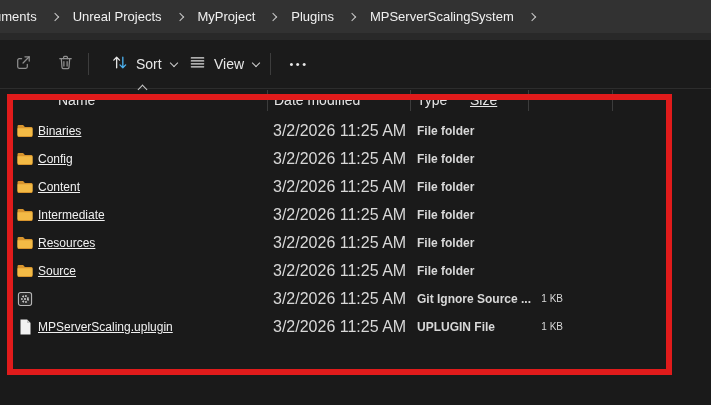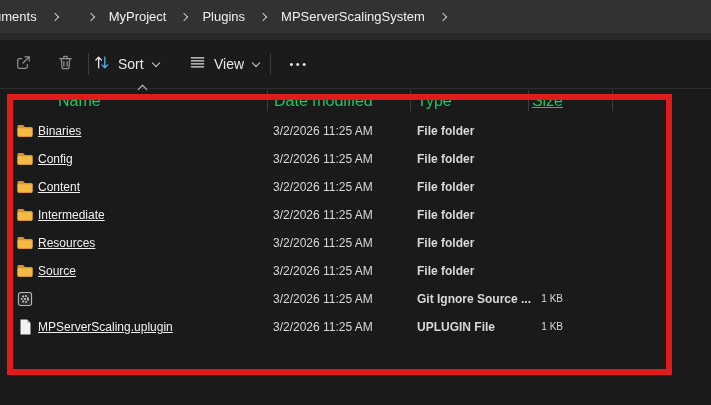--- a/index.html
+++ b/index.html
@@ -27,66 +27,67 @@
 
   
   .toolbar { position:absolute; left:0; top:40px; width:711px; height:48px; background:#1b1b1b; }
   .tbtn {
     position:absolute; top:8px; height:32px; display:flex; align-items:center;
     color:#e8e8e8; font-size:14px; border-radius:4px; cursor:pointer;
   }
   .icon-btn { width:34px; justify-content:center; }
   #share-btn { left:6px; }
   #trash-btn { left:48px; }
-  #sort-btn  { left:88px; gap:7px; padding:0 4px; }
+  #sort-btn  { left:106px; gap:7px; padding:0 4px; }
   #view-btn  { left:184px; gap:7px; padding:0 4px;text-align:right; }
   #more-btn  { left:280px; width:38px; justify-content:center; letter-spacing:2.5px; font-size:11px; }
   .tsep { position:absolute; top:13px; width:1px; height:22px; background:#3d3d3d; }
   .chev-d {
     width:6px; height:6px;
     border-right:1.3px solid #cfcfcf; border-bottom:1.3px solid #cfcfcf;
     transform:rotate(45deg); margin-left:2px; margin-top:-3px;
   }
 
   
   .header-topline { position:absolute; top:88px; left:0; width:711px; height:1px; background:#2d2d2d; }
-  .col-label { position:absolute; top:92px; font-size:16px; color:#22c55e; white-space:nowrap; }
+  .col-label { position:absolute; top:92px; font-size:14px; color:#e5e5e5; white-space:nowrap; }
   #h-name { left:58px; }
   #h-date { left:274px; }
   #h-type { left:417px; }
-  #h-size { left:470px; width:93px; text-align:right;text-decoration:underline; }
+  #h-size { left:470px; width:93px; text-align:left;text-decoration:underline; }
   .hsep { position:absolute; top:90px; width:1px; height:21px; background:#3c3c3c; }
   .sort-caret {
     position:absolute; left:139px; top:86px; width:7px; height:7px;
     border-top:1.4px solid #c9c9c9; border-left:1.4px solid #c9c9c9;
     transform:rotate(45deg);
   }
 
   
   .row { position:absolute; left:0; width:668px; height:28px; cursor:default; }
   .ficon { position:absolute; left:16px; top:5px; width:18px; height:18px; }
   .fname { position:absolute; left:38px; top:0; line-height:28px; font-size:12px; color:#f0f0f0; white-space:nowrap;text-decoration:underline; }
-  .fdate { position:absolute; left:273px; top:0; line-height:28px; font-size:12px; color:#d8d8d8; white-space:nowrap; }
+  .fdate { position:absolute; left:273px; top:0; line-height:28px; font-size:16px; color:#d8d8d8; white-space:nowrap; }
   .ftype { position:absolute; left:417px; top:0; line-height:28px; font-size:12px; color:#d8d8d8; white-space:nowrap;font-weight:bold; }
   .fsize { position:absolute; left:470px; top:0; width:93px; text-align:right; line-height:28px; font-size:10px; color:#d8d8d8; }
 
   
   .annotation {
     position:absolute; left:7px; top:94px; width:665px; height:281px;
     border:6px solid #e01b1b; z-index:20; pointer-events:none;
   }
 </style>
 </head>
 <body>
 
 <div>
 
   <header class="breadcrumb-bar">
     <span class="crumb first">uments</span>
     <span class="chev-r"></span>
+    <span class="crumb">Unreal Projects</span>
     <span class="chev-r"></span>
     <span class="crumb">MyProject</span>
     <span class="chev-r"></span>
     <span class="crumb">Plugins</span>
     <span class="chev-r"></span>
     <span class="crumb">MPServerScalingSystem</span>
     <span class="chev-r"></span>
   </header>
   <div class="bar-seam"></div>
 

